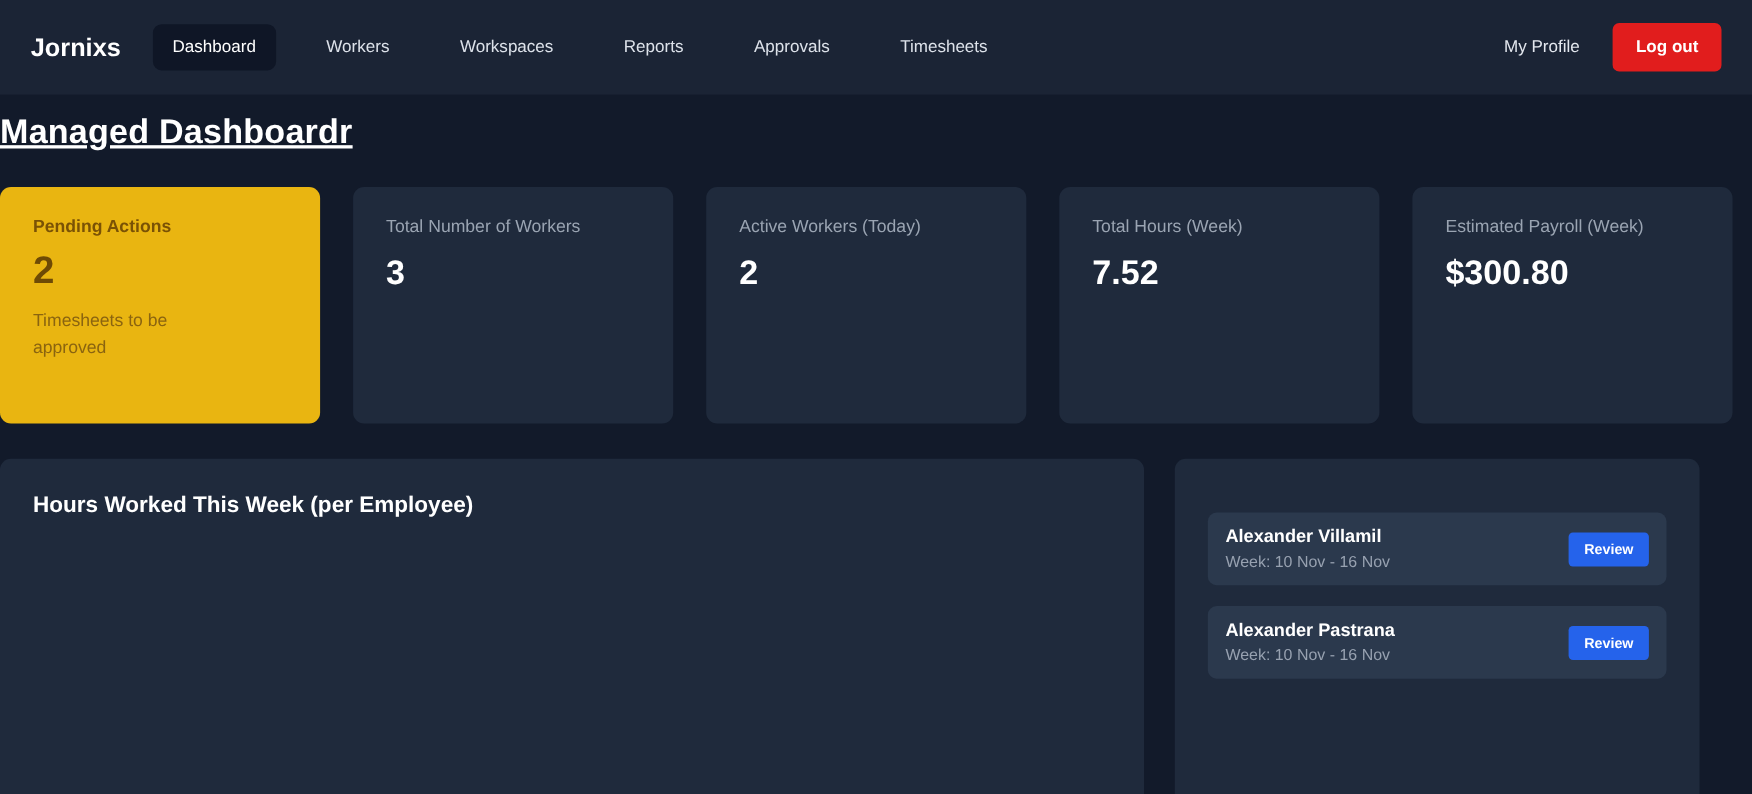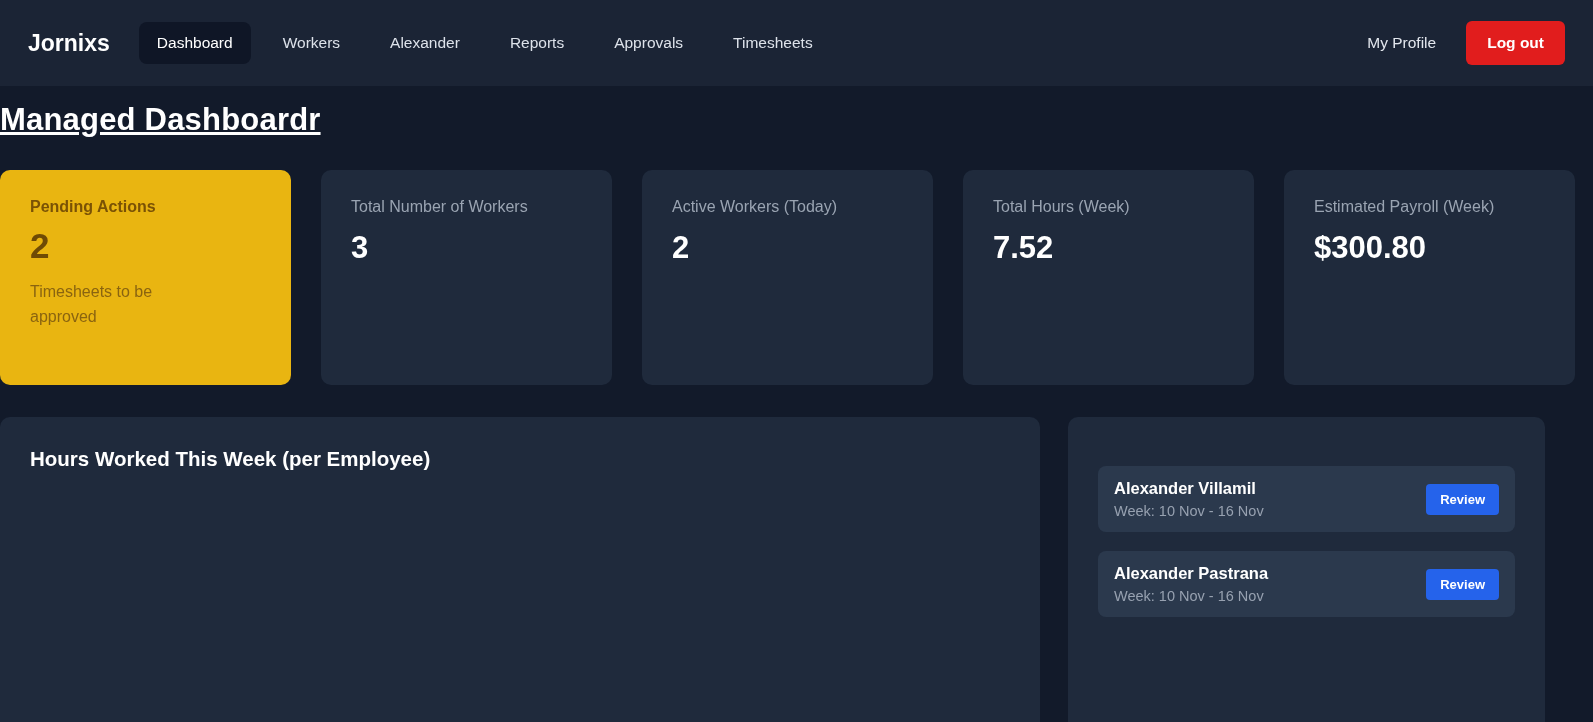--- a/index.html
+++ b/index.html
@@ -12,21 +12,21 @@
 
   
   .nav {
     height:86px;
     background:#1b2435;
     display:flex;
     align-items:center;
     padding:0 28px;
   }
   .brand { font-size:23px; font-weight:700; color:#ffffff; margin-right:29px; cursor:pointer; }
-  .nav-items { display:flex; align-items:flex-start; gap:14px; flex:1; }
+  .nav-items { display:flex; align-items:flex-start; gap:28px; flex:1; }
   .nav-item {
     font-size:15.5px; color:#dde2ea;
     padding:12px 18px; border-radius:8px; cursor:pointer;
     white-space:nowrap;
   }
   .nav-item.active { background:#0f1626; color:#ffffff; }
   .nav-right { display:flex; align-items:center; gap:30px; }
   .profile-link { font-size:15.5px; color:#e3e7ee; cursor:pointer; }
   .logout-btn {
     background:#e11d1d; color:#ffffff; font-family:inherit;
@@ -75,21 +75,21 @@
 </style>
 </head>
 <body>
 
 <nav class="nav">
   <div class="brand">Jornixs</div>
 
   <div class="nav-items">
     <span class="nav-item active">Dashboard</span>
     <span class="nav-item">Workers</span>
-    <span class="nav-item">Alexander</span>
+    <span class="nav-item">Workspaces</span>
     <span class="nav-item">Reports</span>
     <span class="nav-item">Approvals</span>
     <span class="nav-item">Timesheets</span>
   </div>
 
   <div class="nav-right">
     <span class="profile-link">My Profile</span>
     <button class="logout-btn">Log out</button>
   </div>
 </nav>

